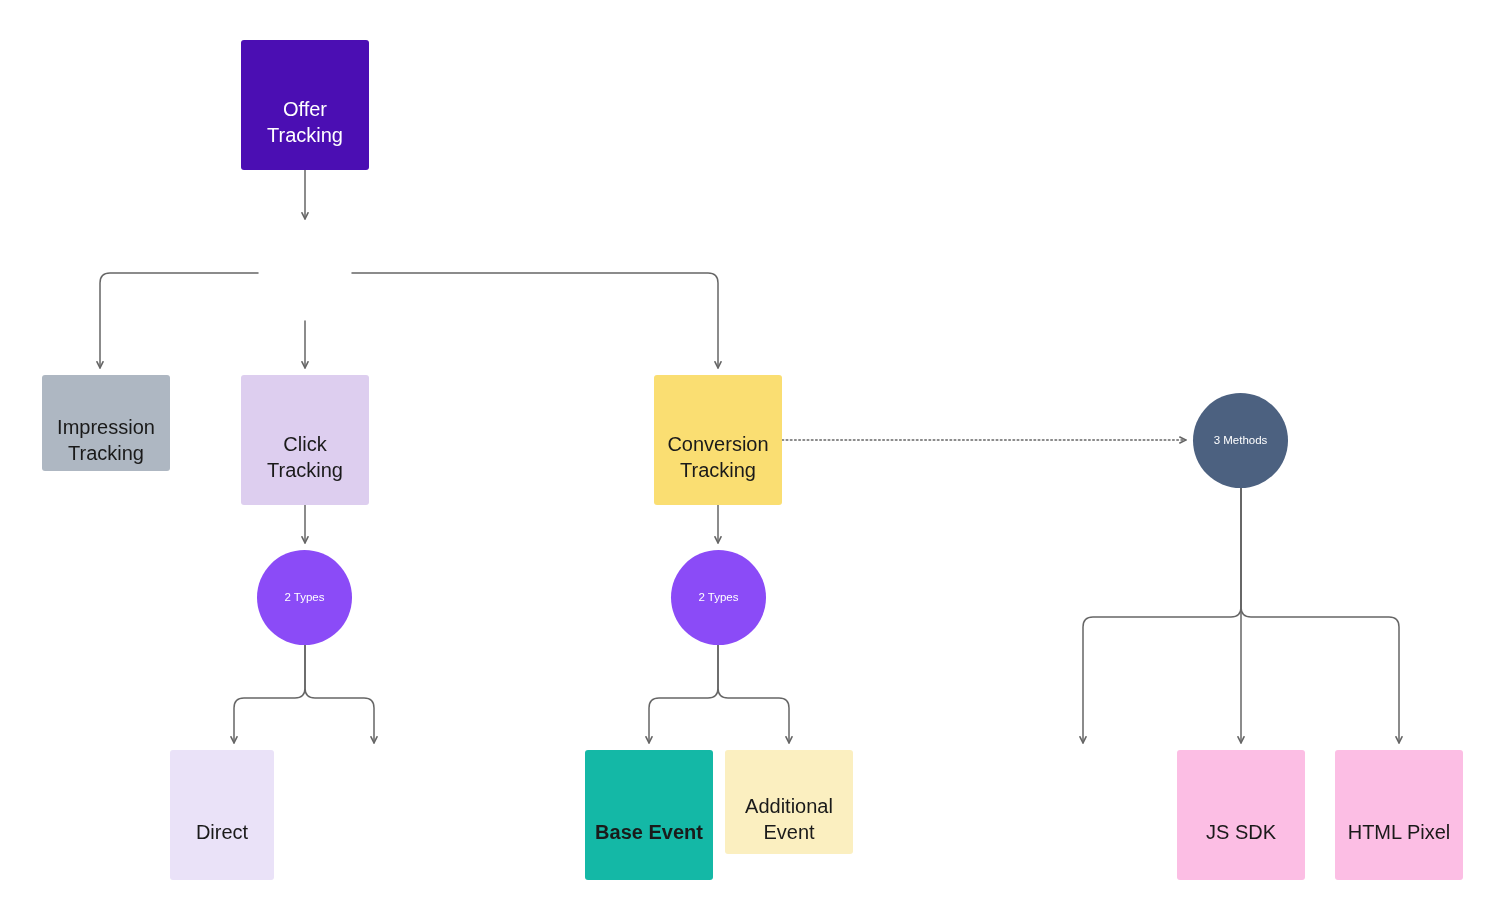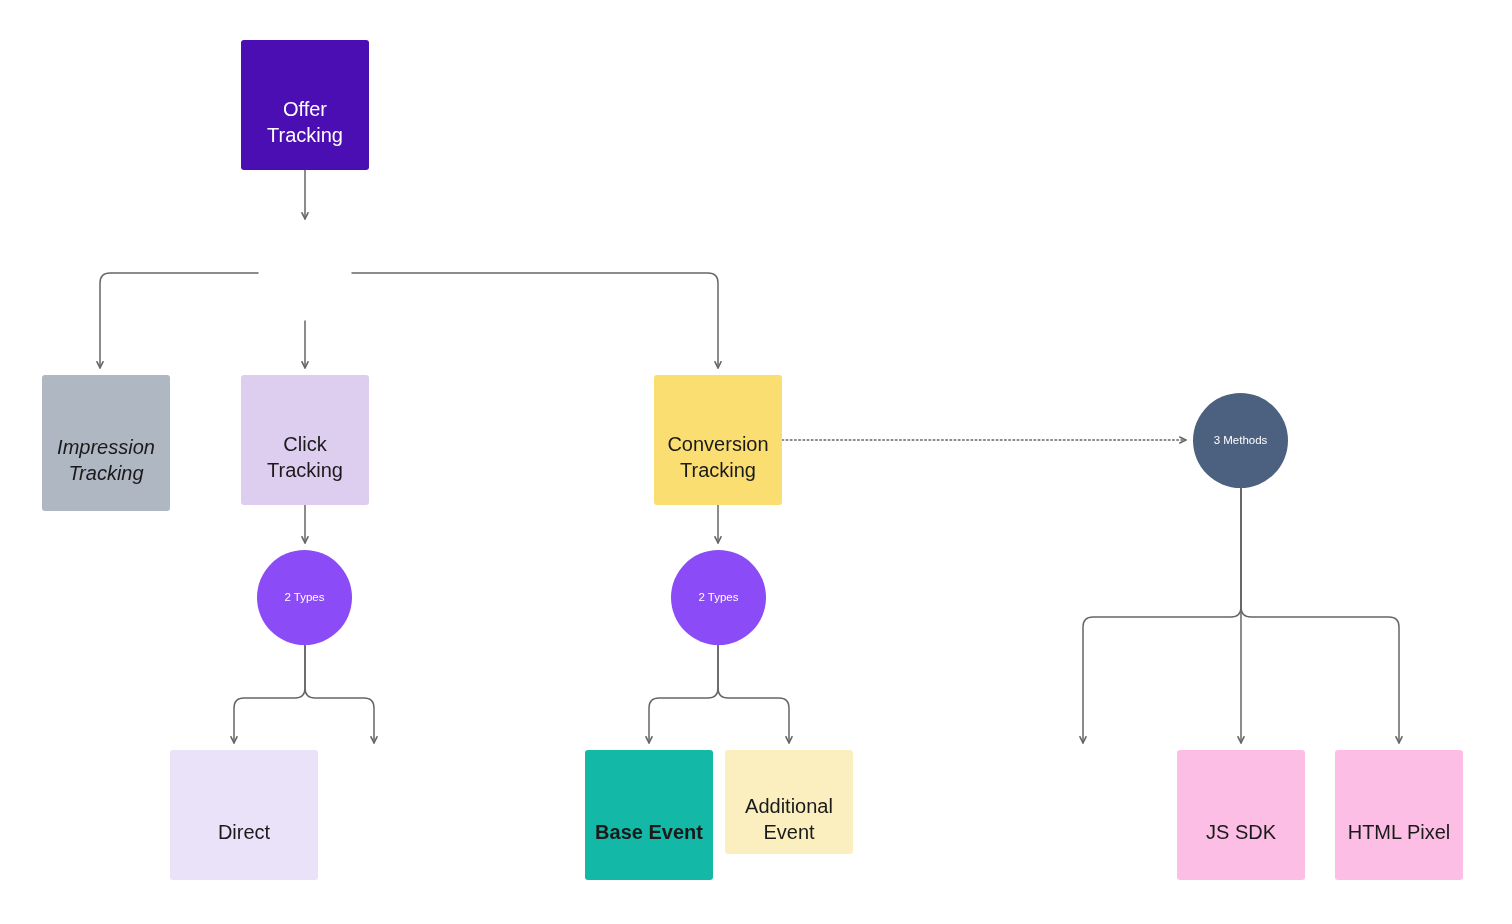--- a/index.html
+++ b/index.html
@@ -101,21 +101,21 @@
 
     </g>
   </svg>
 
   <div class="node box" style="left: 241px; top: 40px; width: 128px; height: 130px; background: rgb(75, 14, 179); color: rgb(255, 255, 255);">
     <span class="node-label light-text">Offer
 Tracking</span>
   </div>
 
 
-  <div class="node box" style="left: 42px; top: 375px; width: 128px; height: 136px; background: rgb(174, 183, 194); color: rgb(26, 26, 26); font-style: italic;">
+  <div class="node box" style="left: 42px; top: 375px; width: 128px; height: 96px; background: rgb(174, 183, 194); color: rgb(26, 26, 26);">
     <span class="node-label dark-text">Impression
 Tracking</span>
   </div>
 
   <div class="node box" style="left: 241px; top: 375px; width: 128px; height: 130px; background: rgb(221, 206, 239); color: rgb(26, 26, 26);">
     <span class="node-label dark-text">Click
 Tracking</span>
   </div>
 
   <div class="node box" style="left: 654px; top: 375px; width: 128px; height: 130px; background: rgb(250, 222, 114); color: rgb(26, 26, 26);">
@@ -128,21 +128,21 @@
   </div>
 
   <div class="node circle" style="left: 257px; top: 550px; width: 95px; height: 95px; background: rgb(139, 75, 247); color: rgb(255, 255, 255);">
     <span class="node-label light-text">2 Types</span>
   </div>
 
   <div class="node circle" style="left: 671px; top: 550px; width: 95px; height: 95px; background: rgb(139, 75, 247); color: rgb(255, 255, 255);">
     <span class="node-label light-text">2 Types</span>
   </div>
 
-  <div class="node box" style="left: 170px; top: 750px; width: 148px; height: 130px; background: rgb(234, 226, 248); color: rgb(26, 26, 26);">
+  <div class="node box" style="left: 170px; top: 750px; width: 104px; height: 130px; background: rgb(234, 226, 248); color: rgb(26, 26, 26);">
     <span class="node-label dark-text">Direct</span>
   </div>
 
 
   <div class="node box" style="left: 585px; top: 750px; width: 128px; height: 130px; background: #14b8a6; color: rgb(26, 26, 26); font-weight: bold;">
     <span class="node-label dark-text">Base Event</span>
   </div>
 
   <div class="node box" style="left: 725px; top: 750px; width: 128px; height: 104px; background: rgb(251, 239, 192); color: rgb(26, 26, 26); align-items: center;">
     <span class="node-label dark-text">Additional

